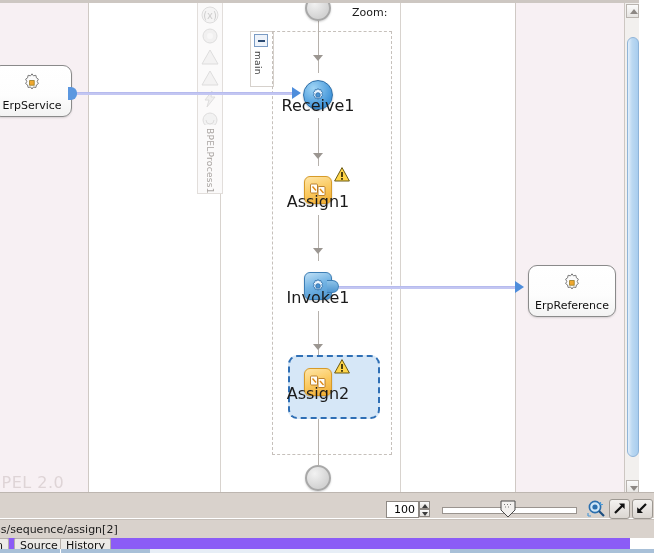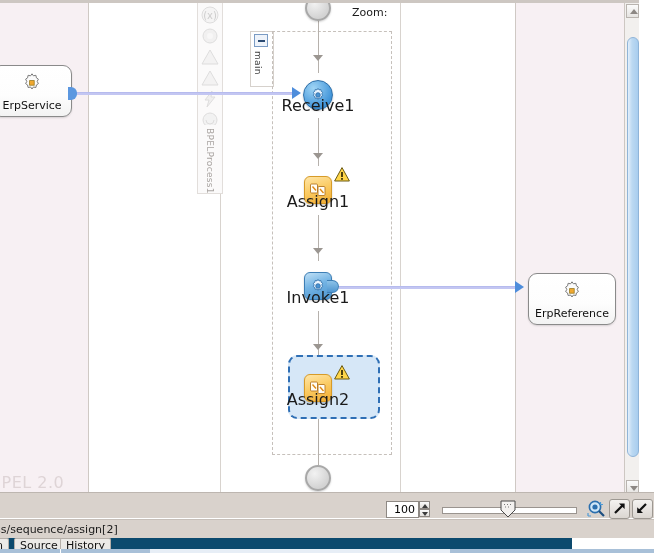--- a/index.html
+++ b/index.html
@@ -287,22 +287,22 @@
     background: #d9d2cc;
     border-top: 1px solid #c6bfb9;
     box-sizing: border-box;
   }
   .status-text {
     position: absolute; left: -5px; top: 3px;
     font-size: 11px; color: #1b1b1b; white-space: nowrap;
   }
 
   .tabbar {
-    position: absolute; left: 0; top: 538px; width: 572px; height: 15px;
-    background: #0c4a6e;
+    position: absolute; left: 0; top: 538px; width: 630px; height: 15px;
+    background: #8b5cf6;
     box-sizing: border-box;
   }
   .tab {
     position: absolute; top: 0; height: 15px;
     background: #eceae7;
     border: 1px solid #b5afa9;
     border-bottom: none;
     box-sizing: border-box;
     font-size: 11px; color: #111;
     padding: 0 5px;
@@ -430,21 +430,21 @@
       </div>
       <span style="position:absolute; left:6px; top:6px;">
         <svg width="16" height="16" viewBox="0 0 16 16">
           <path d="M8 1.4l1 1.5 1.8-.4.4 1.8 1.5 1-.9 1.6.9 1.6-1.5 1-.4 1.8-1.8-.4-1 1.5-1-1.5-1.8.4-.4-1.8-1.5-1 .9-1.6-.9-1.6 1.5-1 .4-1.8 1.8.4z" fill="#eaf5ff" stroke="#2c6ba6" stroke-width=".8"></path>
           <circle cx="8" cy="8" r="2.3" fill="#4a93d2" stroke="#2c6ba6" stroke-width=".8"></circle>
         </svg>
       </span>
       <span class="node-label">Invoke1</span>
     </div>
 
-    <div class="node" style="left:304px; top:365px; width:28px; height:40px;margin-top:6px;">
+    <div class="node" style="left:304px; top:365px; width:28px; height:40px;">
       <div class="sq-orange"></div>
       <span style="position:absolute; left:5px; top:5px;">
         <svg width="18" height="18" viewBox="0 0 18 18">
           <rect x="1.5" y="3" width="7" height="9" rx="1" fill="#fffdf6" stroke="#b5761f" stroke-width=".9"></rect>
           <rect x="9" y="5.5" width="7" height="9" rx="1" fill="#fffdf6" stroke="#b5761f" stroke-width=".9"></rect>
           <path d="M3.5 5.5 l3.5 4 M11 8 l3.5 4" stroke="#e08a15" stroke-width="1.4"></path>
         </svg>
       </span>
       <span class="warn" style="left:30px; top:-9px;">
         <svg width="16" height="15" viewBox="0 0 16 15">
@@ -461,21 +461,21 @@
     <div class="plink" style="left:-8px; top:62px; width:80px; height:52px;">
       <span class="plink-gear">
         <svg width="22" height="22" viewBox="0 0 22 22">
           <path d="M11 1.8l1.4 2 2.5-.5.5 2.5 2 1.4-1.2 2.2 1.2 2.2-2 1.4-.5 2.5-2.5-.5-1.4 2-1.4-2-2.5.5-.5-2.5-2-1.4 1.2-2.2-1.2-2.2 2-1.4.5-2.5 2.5.5z" fill="#fbfbfb" stroke="#7a7a7a" stroke-width="1"></path>
           <rect x="8.6" y="8.6" width="4.6" height="4.6" fill="#f0a830" stroke="#9a7a20" stroke-width=".8"></rect>
         </svg>
       </span>
       <span class="plink-label">ErpService</span>
     </div>
 
-    <div class="plink" style="left:528px; top:270px; width:88px; height:52px;">
+    <div class="plink" style="left:528px; top:262px; width:88px; height:52px;">
       <span class="plink-gear">
         <svg width="22" height="22" viewBox="0 0 22 22">
           <path d="M11 1.8l1.4 2 2.5-.5.5 2.5 2 1.4-1.2 2.2 1.2 2.2-2 1.4-.5 2.5-2.5-.5-1.4 2-1.4-2-2.5.5-.5-2.5-2-1.4 1.2-2.2-1.2-2.2 2-1.4.5-2.5 2.5.5z" fill="#fbfbfb" stroke="#7a7a7a" stroke-width="1"></path>
           <rect x="8.6" y="8.6" width="4.6" height="4.6" fill="#f0a830" stroke="#9a7a20" stroke-width=".8"></rect>
         </svg>
       </span>
       <span class="plink-label">ErpReference</span>
     </div>
 
     <div class="mline" style="left:72px; top:89px; width:225px;"></div>

